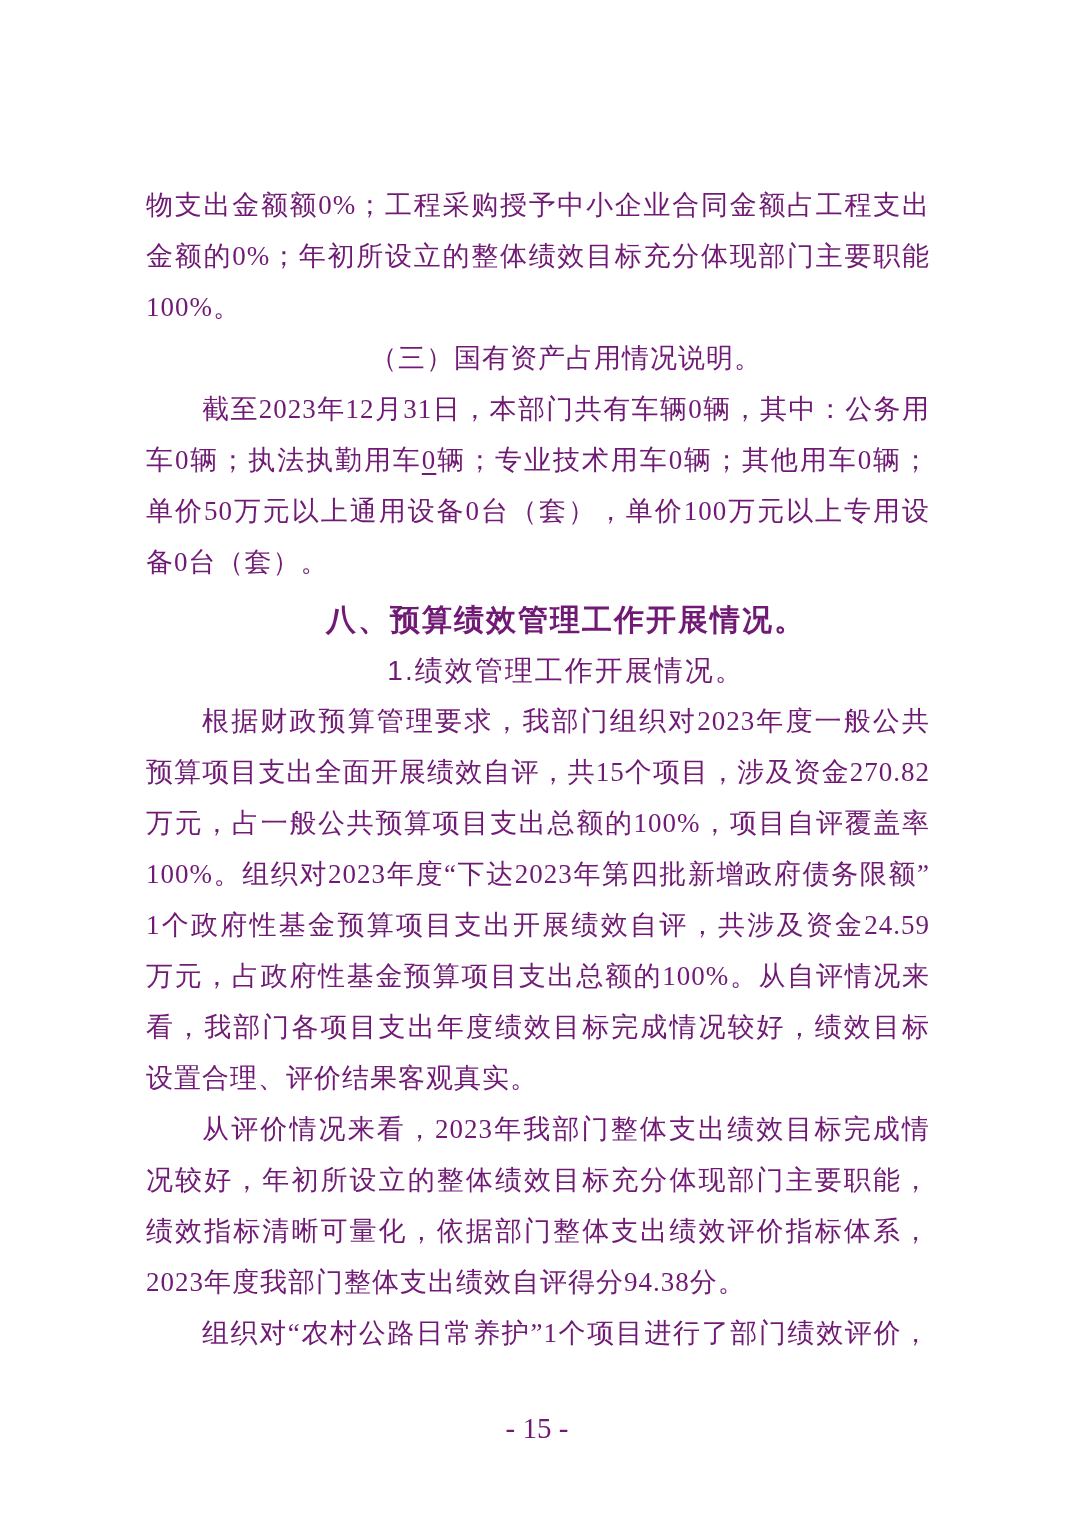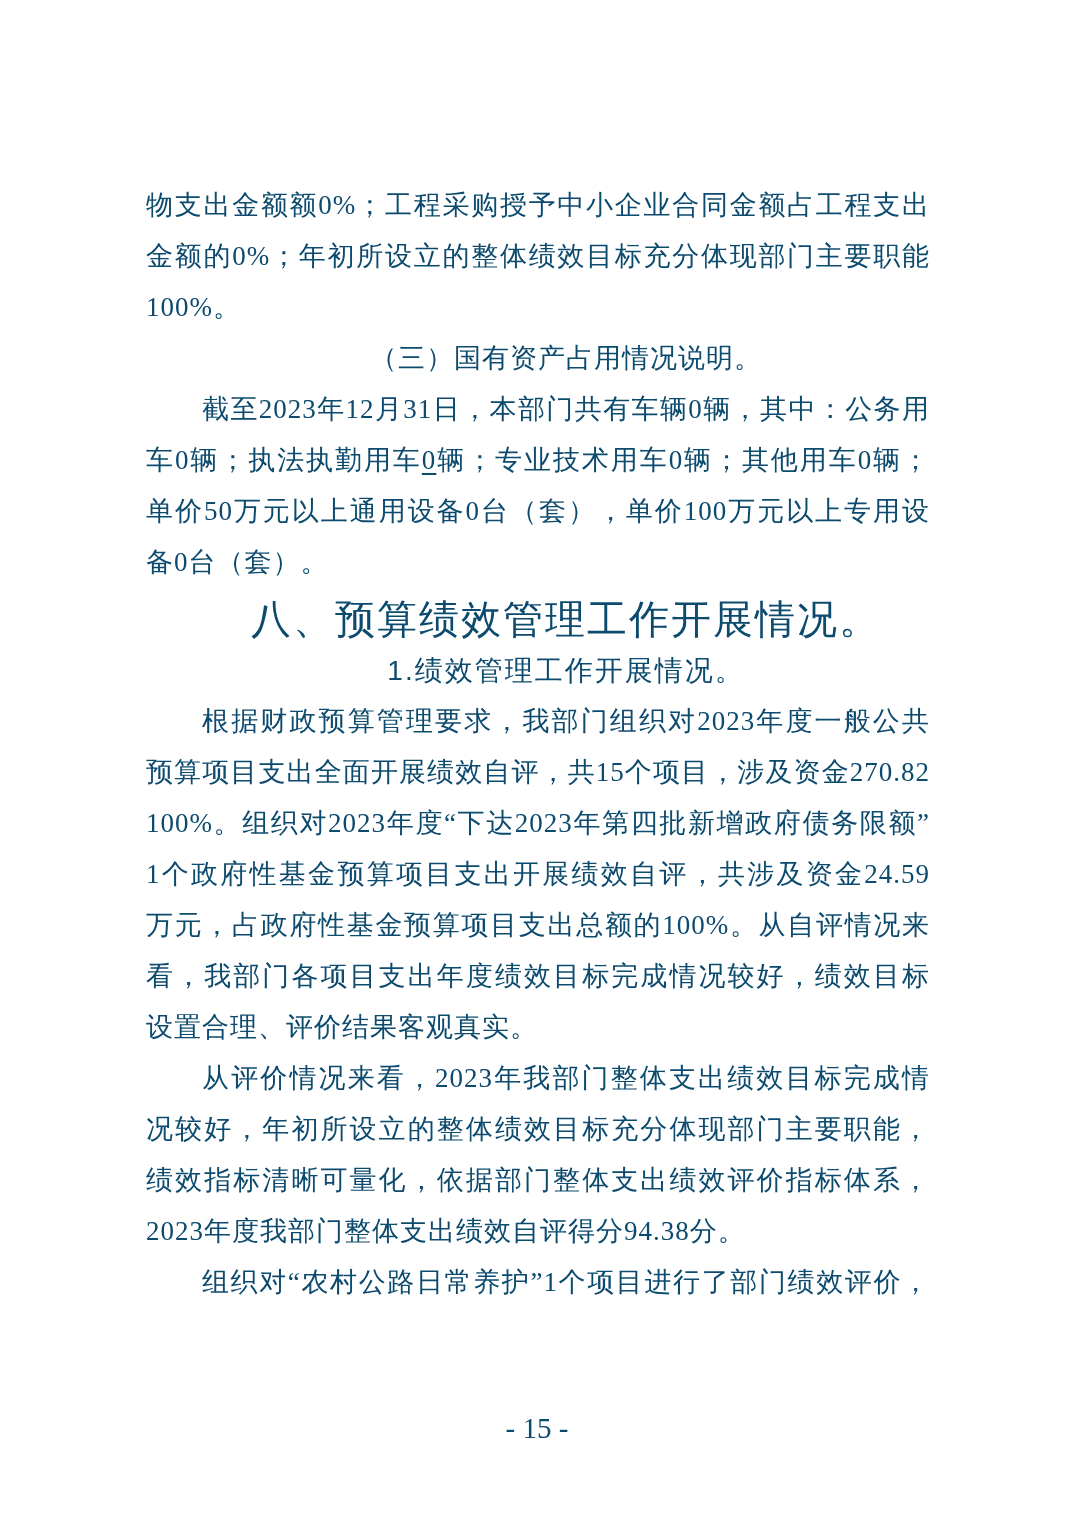--- a/index.html
+++ b/index.html
@@ -37,22 +37,22 @@
     text-align-last: justify;
     text-justify: inter-character;
   }
   
   .ind {
     text-indent: 56px;
     text-align: center;
   }
   .h1 {
     font-family: "Liberation Sans", "DejaVu Sans", sans-serif;
-    font-weight: 400;
-    font-size: 40px;
+    font-weight: 700;
+    font-size: 30px;
     margin-top: 6px;
     letter-spacing: 2px;
   }
   .h2 {
     font-family: "Liberation Sans", "DejaVu Sans", sans-serif;
     font-weight: 400;
     font-size: 28px;
     letter-spacing: 2px;
   }
   .u {
@@ -65,36 +65,37 @@
     left: 0;
     width: 100%;
     text-align: center;
     font-size: 29px;
     line-height: 32px;
   }
 </style>
 </head>
 <body>
 
-<div class="page" style="background: rgb(255, 255, 255); color: #0c4a6e;">
+<div class="page" style="background: rgb(255, 255, 255); color: #701a75;">
   <div class="page-body">
     <div class="ln j">物支出金额额0%；工程采购授予中小企业合同金额占工程支出</div>
     <div class="ln j">金额的0%；年初所设立的整体绩效目标充分体现部门主要职能</div>
     <div class="ln">100%。</div>
     <div class="ln ind">（三）国有资产占用情况说明。</div>
     <div class="ln j ind">截至2023年12月31日，本部门共有车辆0辆，其中：公务用</div>
     <div class="ln j">
       <span>车0辆；执法执勤用车</span><span class="u">0</span><span>辆；专业技术用车0辆；其他用车0辆；</span>
     </div>
     <div class="ln j">单价50万元以上通用设备0台（套），单价100万元以上专用设</div>
     <div class="ln">备0台（套）。</div>
     <div class="ln h1 ind">八、预算绩效管理工作开展情况。</div>
     <div class="ln h2 ind">1.绩效管理工作开展情况。</div>
     <div class="ln j ind">根据财政预算管理要求，我部门组织对2023年度一般公共</div>
     <div class="ln j">预算项目支出全面开展绩效自评，共15个项目，涉及资金270.82</div>
+    <div class="ln j">万元，占一般公共预算项目支出总额的100%，项目自评覆盖率</div>
     <div class="ln j">100%。组织对2023年度“下达2023年第四批新增政府债务限额”</div>
     <div class="ln j">1个政府性基金预算项目支出开展绩效自评，共涉及资金24.59</div>
     <div class="ln j">万元，占政府性基金预算项目支出总额的100%。从自评情况来</div>
     <div class="ln j">看，我部门各项目支出年度绩效目标完成情况较好，绩效目标</div>
     <div class="ln">设置合理、评价结果客观真实。</div>
     <div class="ln j ind">从评价情况来看，2023年我部门整体支出绩效目标完成情</div>
     <div class="ln j">况较好，年初所设立的整体绩效目标充分体现部门主要职能，</div>
     <div class="ln j">绩效指标清晰可量化，依据部门整体支出绩效评价指标体系，</div>
     <div class="ln">2023年度我部门整体支出绩效自评得分94.38分。</div>
     <div class="ln j ind">组织对“农村公路日常养护”1个项目进行了部门绩效评价，</div>

